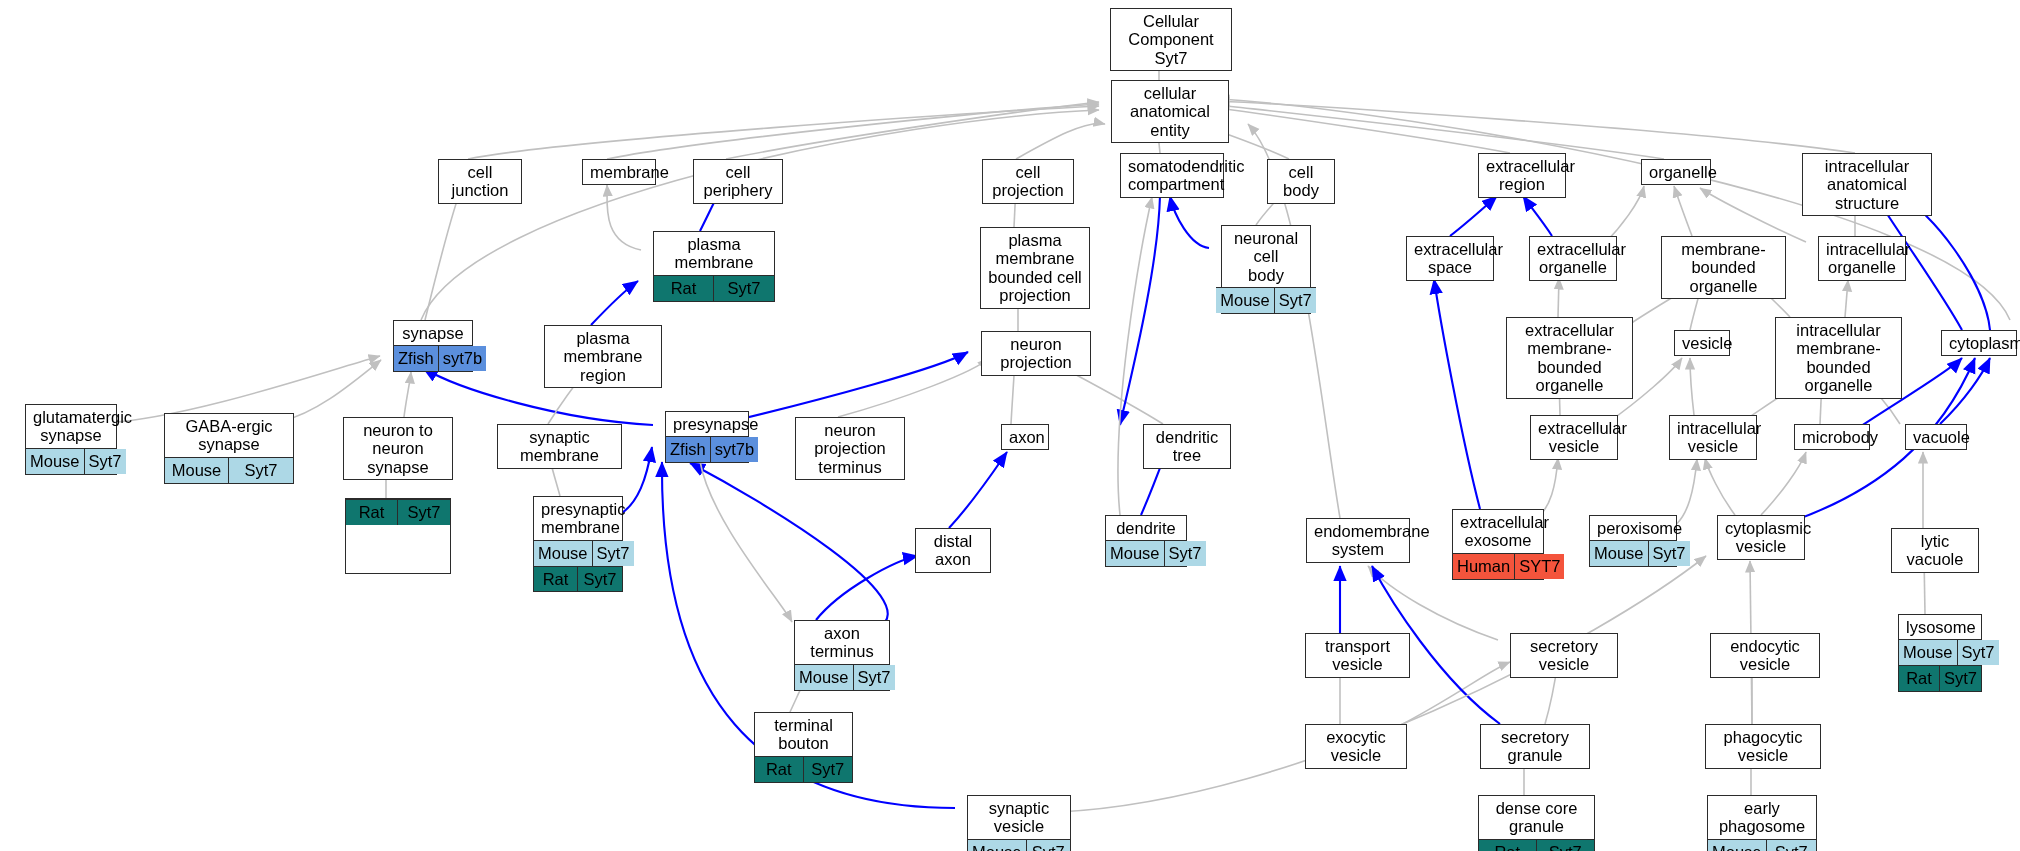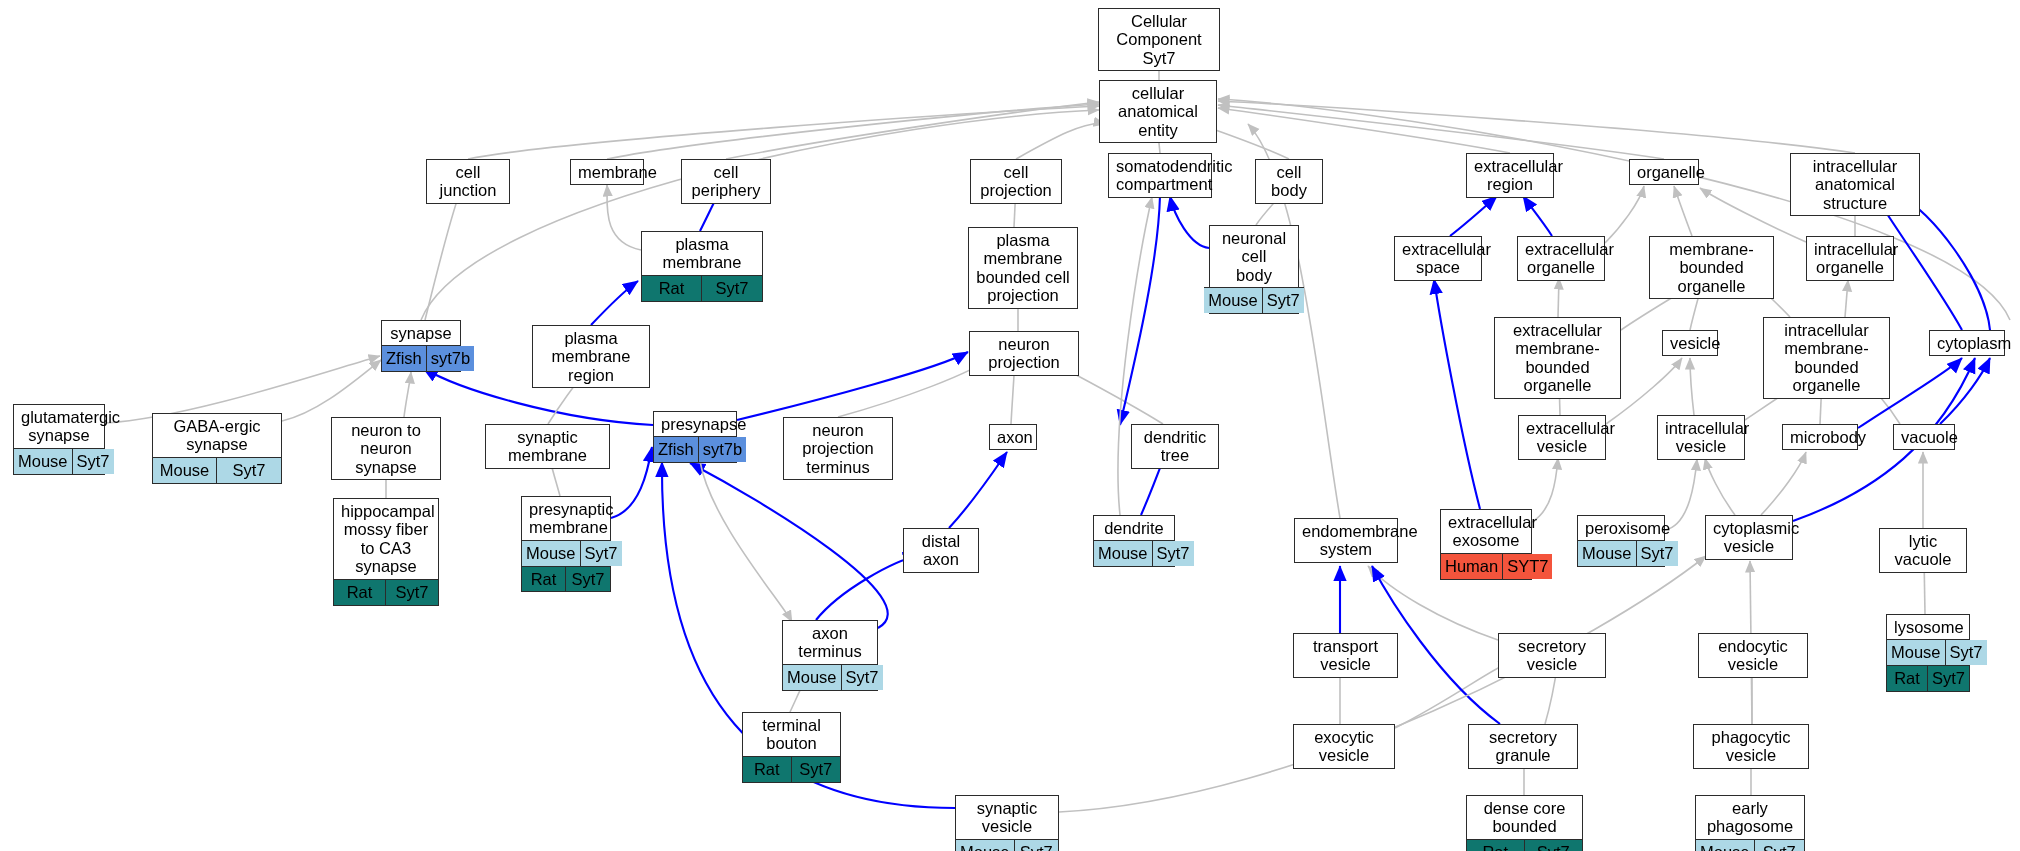--- a/index.html
+++ b/index.html
@@ -1,21 +1,21 @@
 <!DOCTYPE html>
 <html><head>
 <meta charset="utf-8">
 <style>
   html,body{margin:0;padding:0;background:#ffffff;}
   body{font-family:"Liberation Sans",sans-serif;}
   #canvas{position:relative;width:2020px;height:851px;background:#fff;overflow:hidden;}
   #edges{position:absolute;left:0;top:0;width:2020px;height:851px;pointer-events:none;}
 
   .node{position:absolute;box-sizing:border-box;border:1.6px solid #2b2b2b;background:#ffffff;
-        display:flex;flex-direction:column;z-index:5;}
+        display:flex;flex-direction:column;z-index:5;margin-left:12px;}
   .node .title{flex:0 0 auto;text-align:center;color:#000;font-size:16.5px;line-height:1.12;
         padding:3px 7px;white-space:pre-line;background:#fff;}
   .node .annrow{display:flex;border-top:1.6px solid #2b2b2b;}
   .node .annrow .c{flex:1 1 50%;text-align:center;font-size:16.5px;line-height:1.25;padding:2px 4px;color:#000;
         box-sizing:border-box;}
   .node .annrow .c:first-child{border-right:1.6px solid #2b2b2b;}
   .ann-mouse{background:#add8e6;}
   .ann-rat{background:#0f766e;}
   .ann-zfish{background:#5b8fdd;}
   .ann-human{background:#f4543c;}
@@ -270,23 +270,20 @@
         <div class="title">intracellular
 vesicle</div>
       </div>
       <div class="node" style="left: 1782px; top: 424px; width: 76px; min-height: 26px;">
         <div class="title">microbody</div>
       </div>
       <div class="node" style="left: 1893px; top: 424px; width: 62px; min-height: 26px;">
         <div class="title">vacuole</div>
       </div>
       <div class="node" style="left: 333px; top: 498px; width: 106px; min-height: 76px;">
-        <div class="title">hippocampal
-mossy fiber
-to CA3 synapse</div>
         <div class="annrow">
           <div class="c ann-rat">Rat</div>
           <div class="c ann-rat">Syt7</div>
         </div>
       </div>
       <div class="node" style="left: 521px; top: 496px; width: 90px; min-height: 78px;">
         <div class="title">presynaptic
 membrane</div>
         <div class="annrow">
           <div class="c ann-mouse">Mouse</div>
@@ -377,21 +374,21 @@
         <div class="title">phagocytic vesicle</div>
       </div>
       <div class="node" style="left: 955px; top: 795px; width: 104px; min-height: 50px;">
         <div class="title">synaptic vesicle</div>
         <div class="annrow">
           <div class="c ann-mouse">Mouse</div>
           <div class="c ann-mouse">Syt7</div>
         </div>
       </div>
       <div class="node" style="left: 1466px; top: 795px; width: 117px; min-height: 50px;">
-        <div class="title">dense core bounded</div>
+        <div class="title">dense core granule</div>
         <div class="annrow">
           <div class="c ann-rat">Rat</div>
           <div class="c ann-rat">Syt7</div>
         </div>
       </div>
       <div class="node" style="left: 1695px; top: 795px; width: 110px; min-height: 50px;">
         <div class="title">early phagosome</div>
         <div class="annrow">
           <div class="c ann-mouse">Mouse</div>
           <div class="c ann-mouse">Syt7</div>

